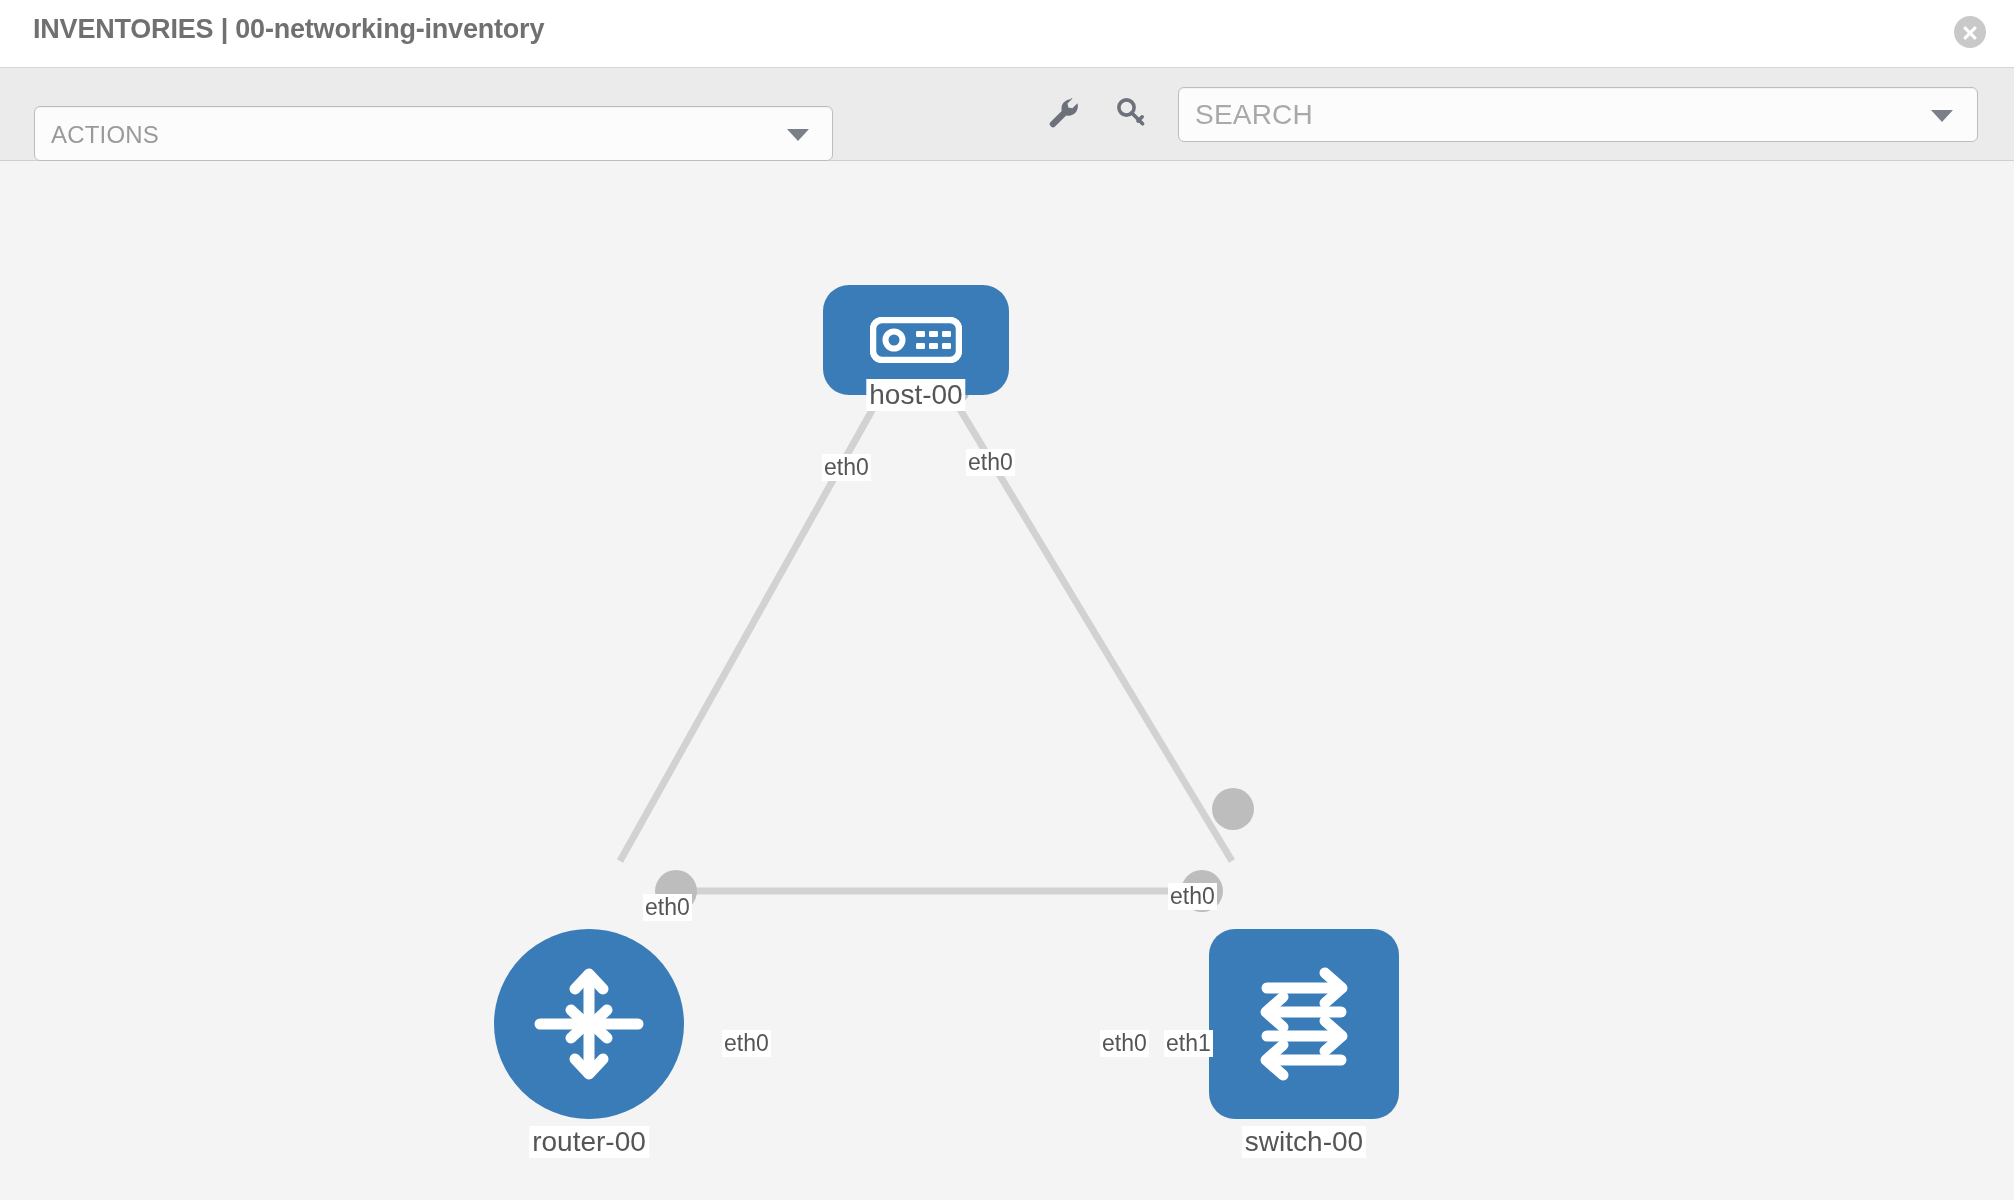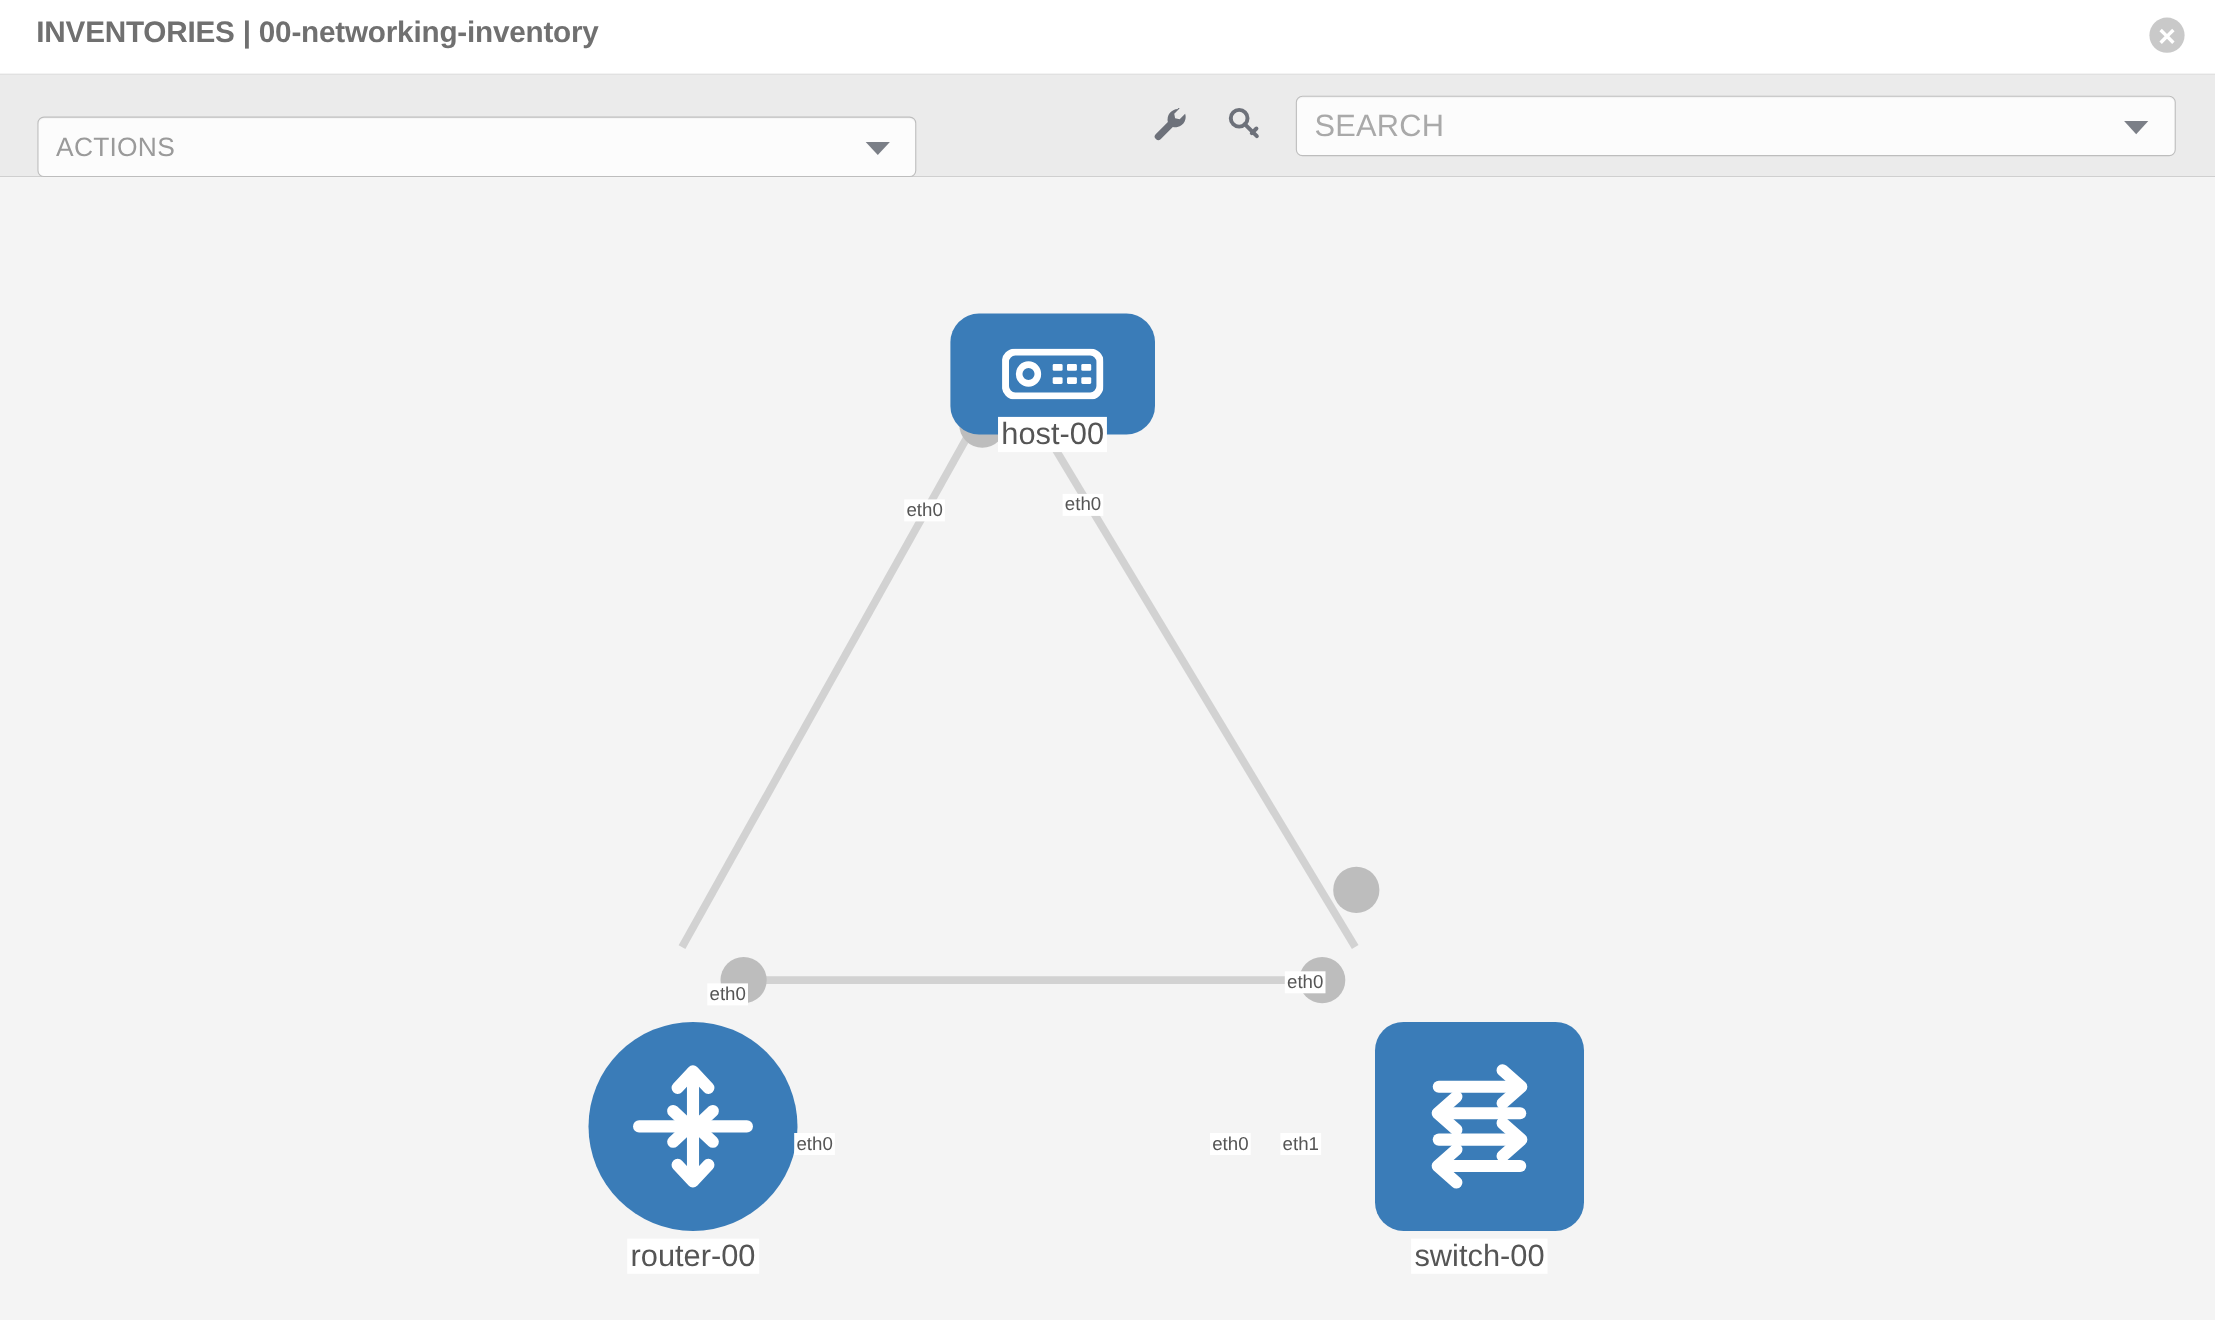--- a/index.html
+++ b/index.html
@@ -134,21 +134,20 @@
   .canvas svg.links {
     position: absolute;
     left: 0; top: 0;
     width: 2014px; height: 1039px;
   }
 
   
   .node {
     position: absolute;
     cursor: pointer;
-    margin-left: 41px;
   }
   .node-shape {
     background: #3a7cb8;
     display: flex;
     align-items: center;
     justify-content: center;
   }
   .node-host .node-shape {
     width: 186px; height: 110px;
     border-radius: 26px;
@@ -171,21 +170,21 @@
     background: #ffffff;
     padding: 0 3px;
   }
   .node-host   .node-label { top: 94px; }
   .node-router .node-label { top: 197px; }
   .node-switch .node-label { top: 197px; }
 
   
   .iface-label {
     position: absolute;
-    font-size: 17px;
+    font-size: 23px;
     color: #555555;
     background: #ffffff;
     padding: 0 2px;
     white-space: nowrap;
     cursor: pointer;
   }
 </style>
 </head>
 <body>
 

